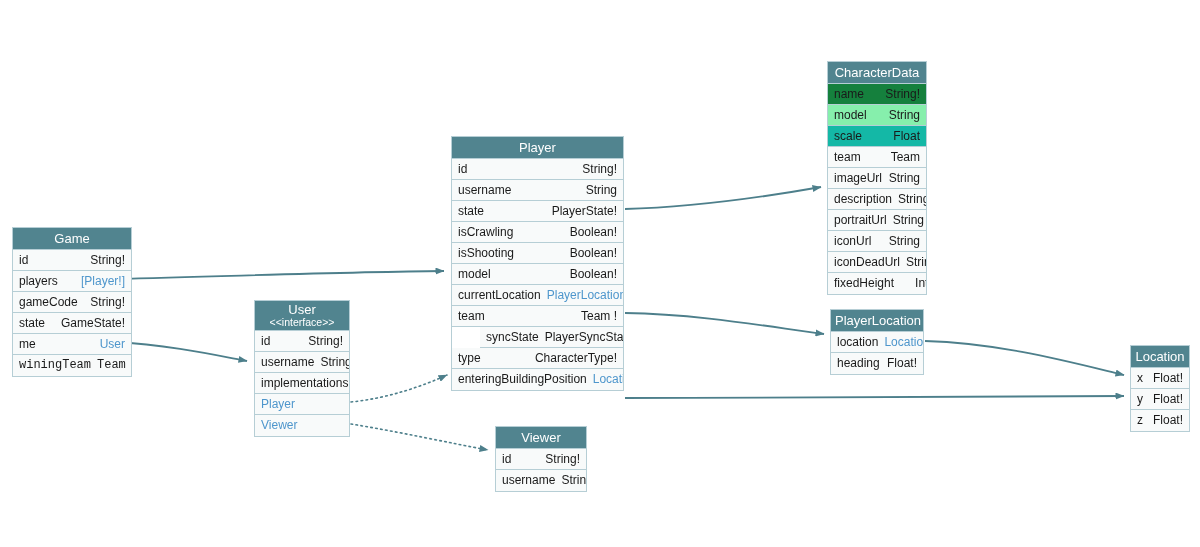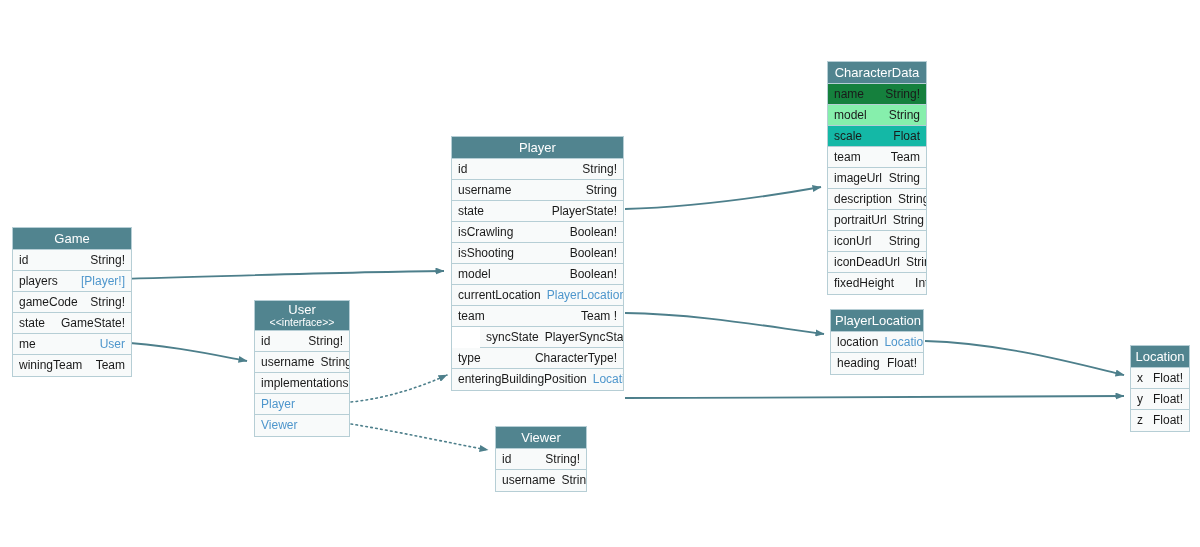--- a/index.html
+++ b/index.html
@@ -143,21 +143,21 @@
           <span class="ftype"><span class="plain">String!</span></span>
         </div>
         <div class="row" style="background: rgb(248, 250, 250); border-bottom-color: rgb(182, 206, 213);">
           <span class="fname">state</span>
           <span class="ftype"><span class="plain">GameState!</span></span>
         </div>
         <div class="row" style="background: rgb(248, 250, 250); border-bottom-color: rgb(182, 206, 213);">
           <span class="fname">me</span>
           <span class="ftype"><span class="link" style="color: rgb(78, 150, 204);">User</span></span>
         </div>
-        <div class="row" style="background: rgb(248, 250, 250); border-bottom-color: rgb(182, 206, 213);">
+        <div class="row" style="background: rgb(248, 250, 250); border-bottom-color: rgb(182, 206, 213); font-family: Liberation Mono, monospace;">
           <span class="fname">winingTeam</span>
           <span class="ftype"><span class="plain">Team</span></span>
         </div>
       </div>
       <div class="entity" style="left: 254px; top: 300px; width: 96px; border-color: rgb(182, 206, 213);">
         <div class="entity-header two-line" style="background: rgb(81, 132, 143); color: rgb(255, 255, 255); border-bottom-color: rgb(182, 206, 213); height: 30px;"><span>User</span><span class="stereotype">&lt;&lt;interface&gt;&gt;</span></div>
         <div class="row" style="background: rgb(248, 250, 250); border-bottom-color: rgb(182, 206, 213);">
           <span class="fname">id</span>
           <span class="ftype"><span class="plain">String!</span></span>
         </div>

